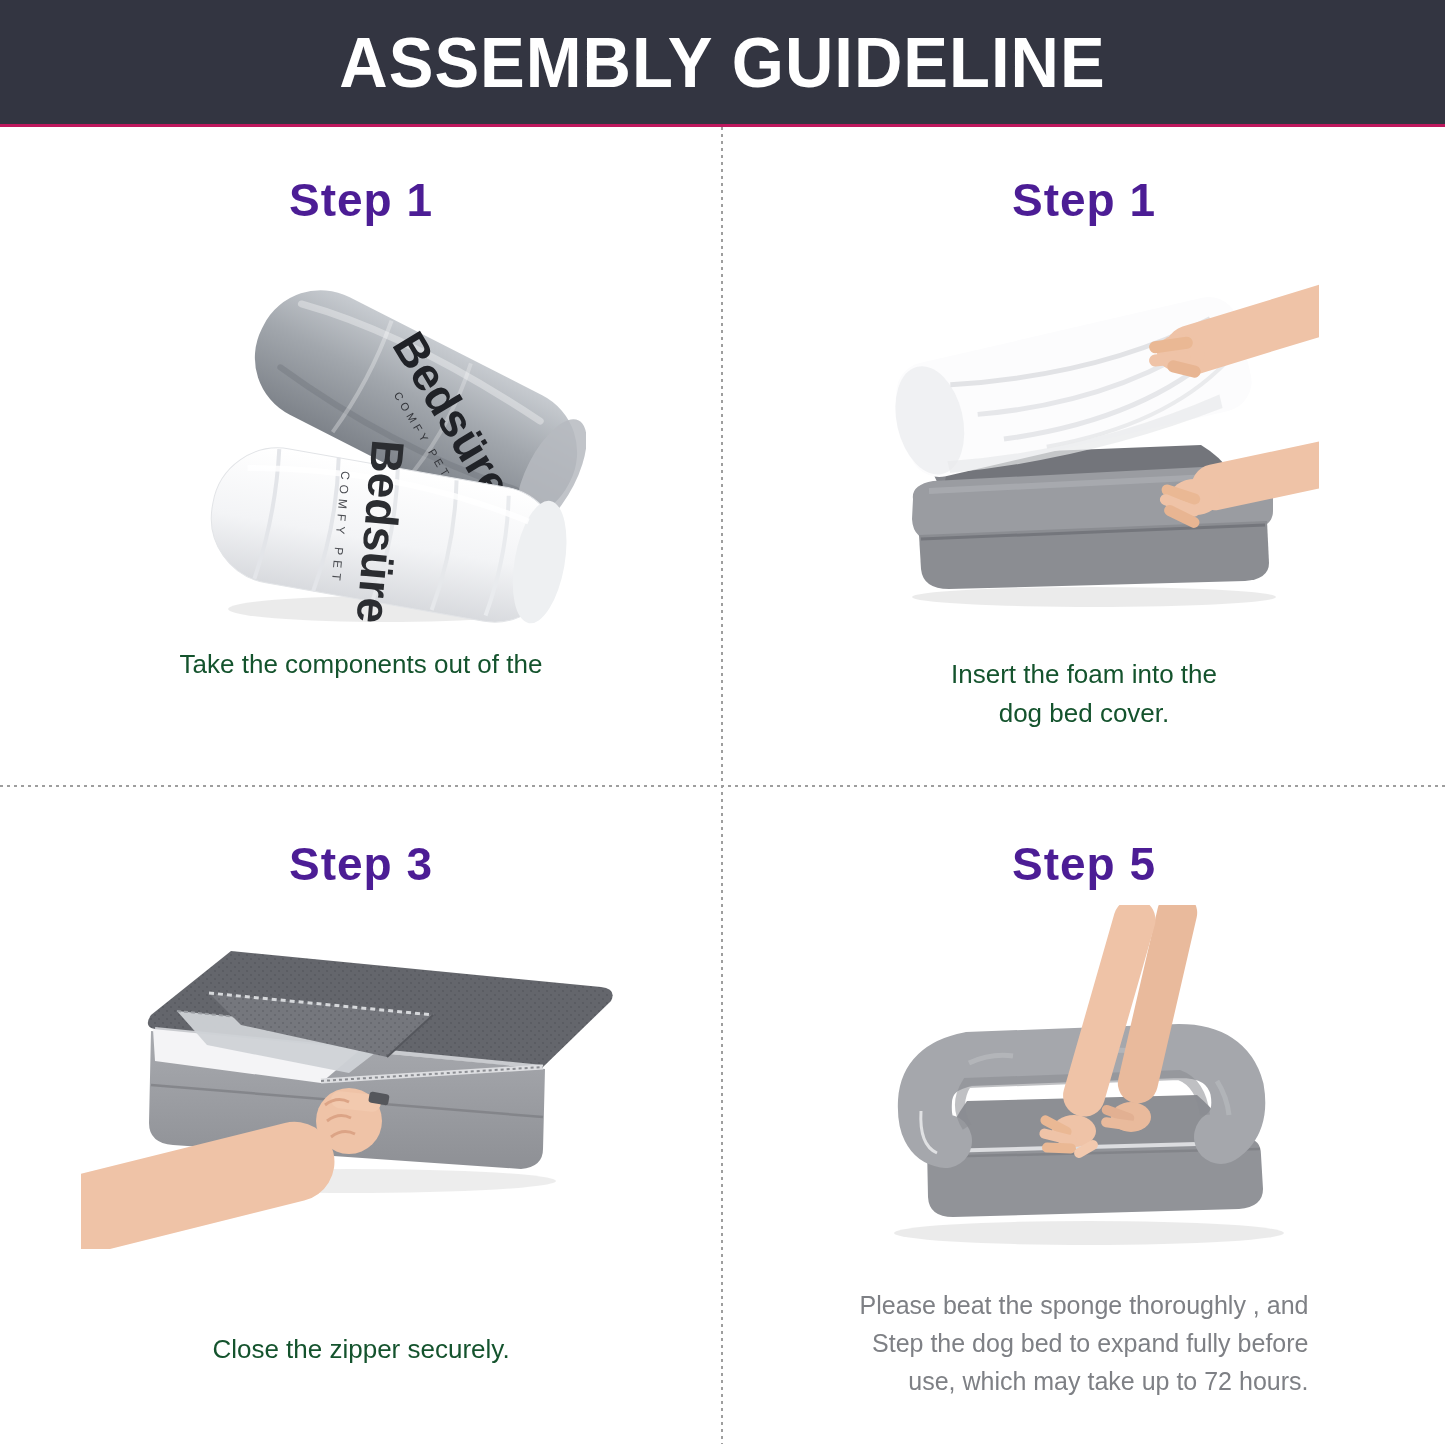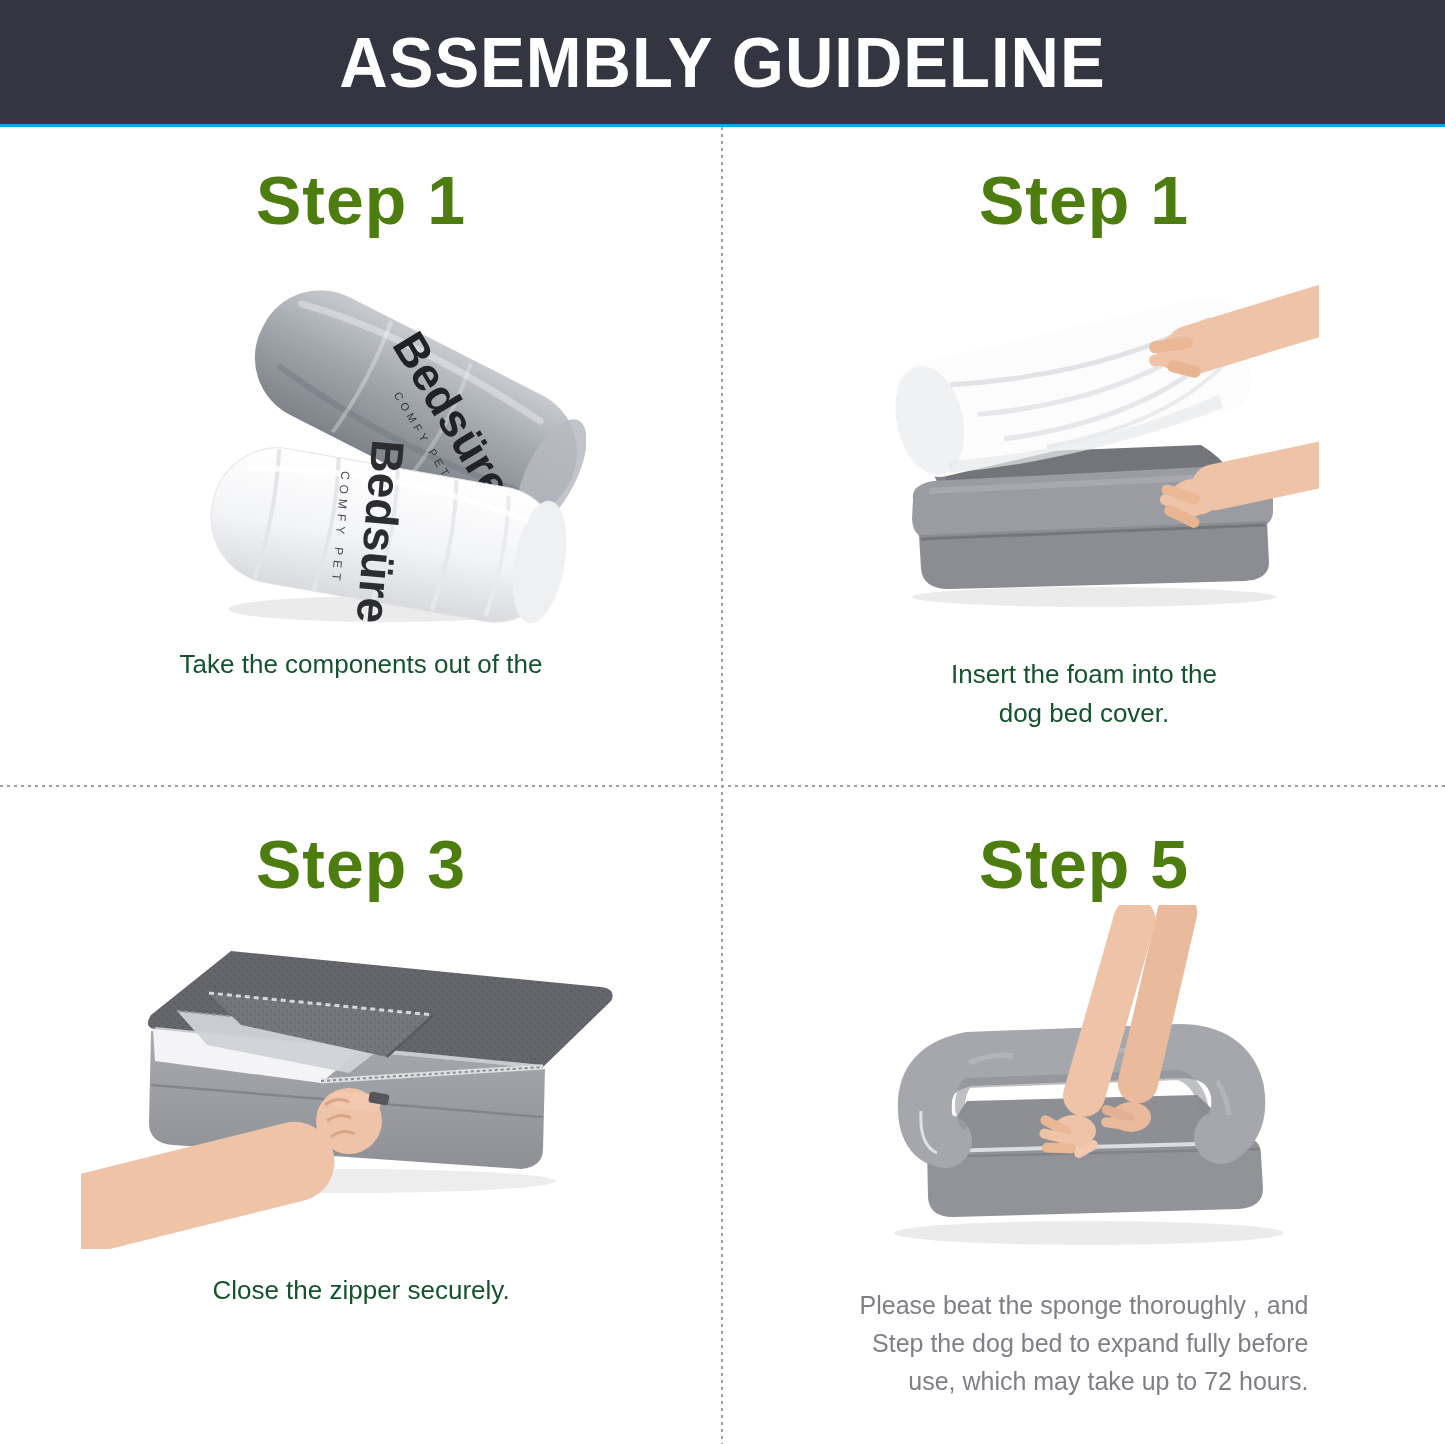--- a/index.html
+++ b/index.html
@@ -2,52 +2,52 @@
 <html><head>
 <meta charset="utf-8">
 <style>
   * { margin:0; padding:0; box-sizing:border-box; }
   html,body { width:1445px; height:1444px; background:#ffffff; overflow:hidden;
               font-family:"Liberation Sans", sans-serif; }
   .page { position:relative; width:1445px; height:1444px; background:#ffffff; }
 
   
   .banner { position:absolute; left:0; top:0; width:1445px; height:127px;
-            background:#333541; border-bottom:3px solid #0ea5e9;
+            background:#333541; border-bottom:3px solid #be185d;
             display:flex; align-items:center; justify-content:center; }
   .banner h1 { color:#ffffff; font-size:67px; font-weight:700; letter-spacing:1px;
                transform:scaleY(1.04); }
 
   
   .v-divider { position:absolute; left:721px; top:127px; width:2px; height:1317px;
                background-image:repeating-linear-gradient(to bottom,#9e9e9e 0 3px,transparent 3px 7px); }
   .h-divider { position:absolute; left:0; top:785px; width:1445px; height:2px;
                background-image:repeating-linear-gradient(to right,#9e9e9e 0 3px,transparent 3px 7px); }
 
   
   .quad { position:absolute; width:722px; display:flex; flex-direction:column; align-items:center; }
   .q1 { left:0;   top:127px; height:658px; }
   .q2 { left:723px; top:127px; height:658px; }
   .q3 { left:0;   top:787px; height:657px; }
   .q4 { left:723px; top:787px; height:657px; }
 
-  .step-heading { font-size:68px; font-weight:700; color:#4d7c0f; letter-spacing:1px; line-height:62px; }
+  .step-heading { font-size:46px; font-weight:700; color:#4c1d95; letter-spacing:1px; line-height:62px; }
   .q1 .step-heading, .q2 .step-heading { margin-top:42px; }
   .q3 .step-heading, .q4 .step-heading { margin-top:46px; }
 
   .figure { display:flex; align-items:center; justify-content:center; }
   .q1 .figure { margin-top:16px; width:390px; height:380px; position:relative; left:30px; }
   .q2 .figure { margin-top:28px; width:470px; height:365px; }
   .q3 .figure { margin-top:14px; width:560px; height:340px; }
   .q4 .figure { margin-top:10px; width:470px; height:345px; }
 
   .caption { text-align:center; font-size:26px; color:#14532d; line-height:1.5; }
   .q1 .caption { margin-top:18px; }
   .q2 .caption { margin-top:31px; }
-  .q3 .caption { margin-top:22px; }
+  .q3 .caption { margin-top:81px; }
   .q4 .caption { margin-top:36px; font-size:25px; color:#7e8085; line-height:1.52;text-align:right; }
 
   svg text { font-family:"Liberation Sans", sans-serif; }
 </style>
 </head>
 <body>
 
 <div class="page">
 
   <header class="banner">

